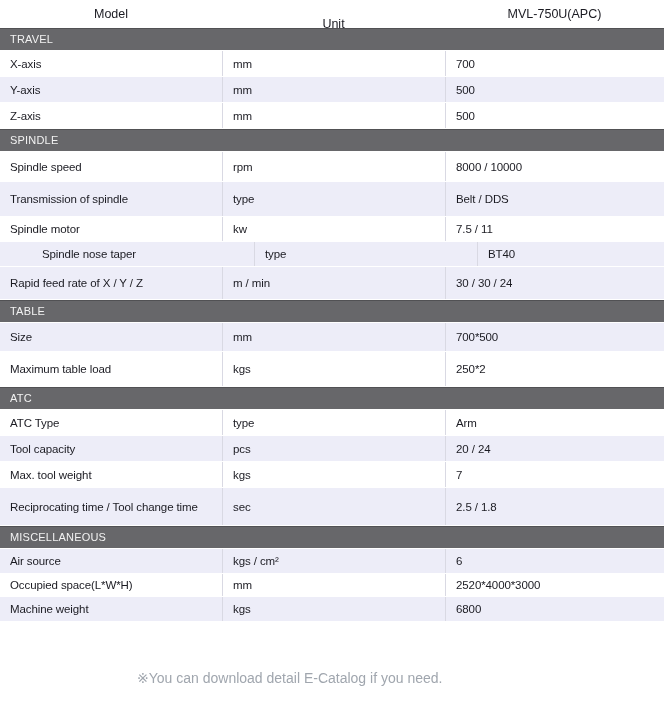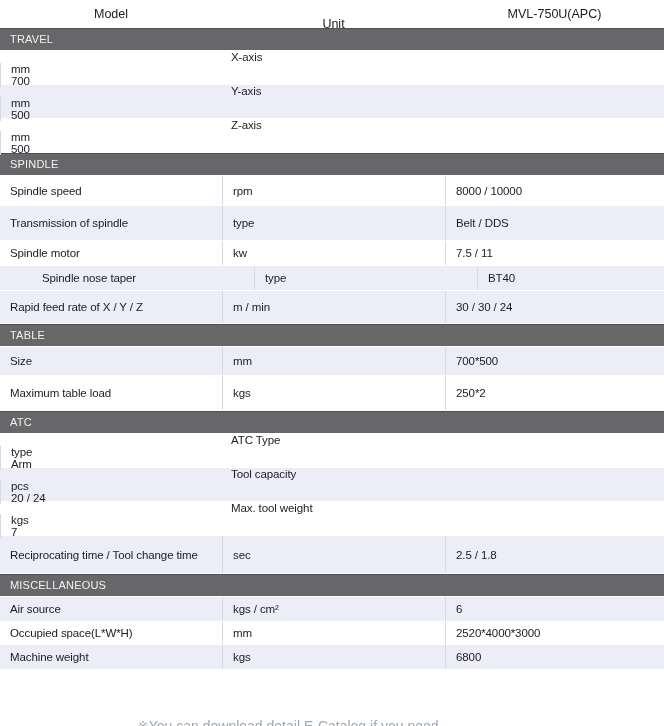--- a/index.html
+++ b/index.html
@@ -45,21 +45,21 @@
     display:flex;align-items:center;
     margin-bottom:1px;
     font-size:11.5px;
     letter-spacing:-0.1px;
     background:#fff;
   }
   .row.alt{background:var(--alt-bg);}
   .c1{width:222px;padding-left:10px;}
   .c2{width:223px;padding-left:10px;border-left:1px solid var(--sep);align-self:stretch;display:flex;align-items:center;}
   .c3{flex:1;padding-left:10px;border-left:1px solid var(--sep);align-self:stretch;display:flex;align-items:center;}
-  .r24{height:24px;padding-left:32px;} .r25{height:33px;flex-direction:column;} .r26{height:24px;} .r28{height:28px;}
+  .r24{height:24px;padding-left:32px;} .r25{height:25px;} .r26{height:24px;} .r28{height:28px;}
   .r29{height:29px;} .r33{height:22px;} .r34{height:34px;} .r37{height:37px;} .r40{height:32px;}
   
   .footer{
     margin-top:12px;
     padding-left:137px;
     font-size:14px;
     line-height:18px;
     color:var(--note-text);
     white-space:pre-wrap;
   }

